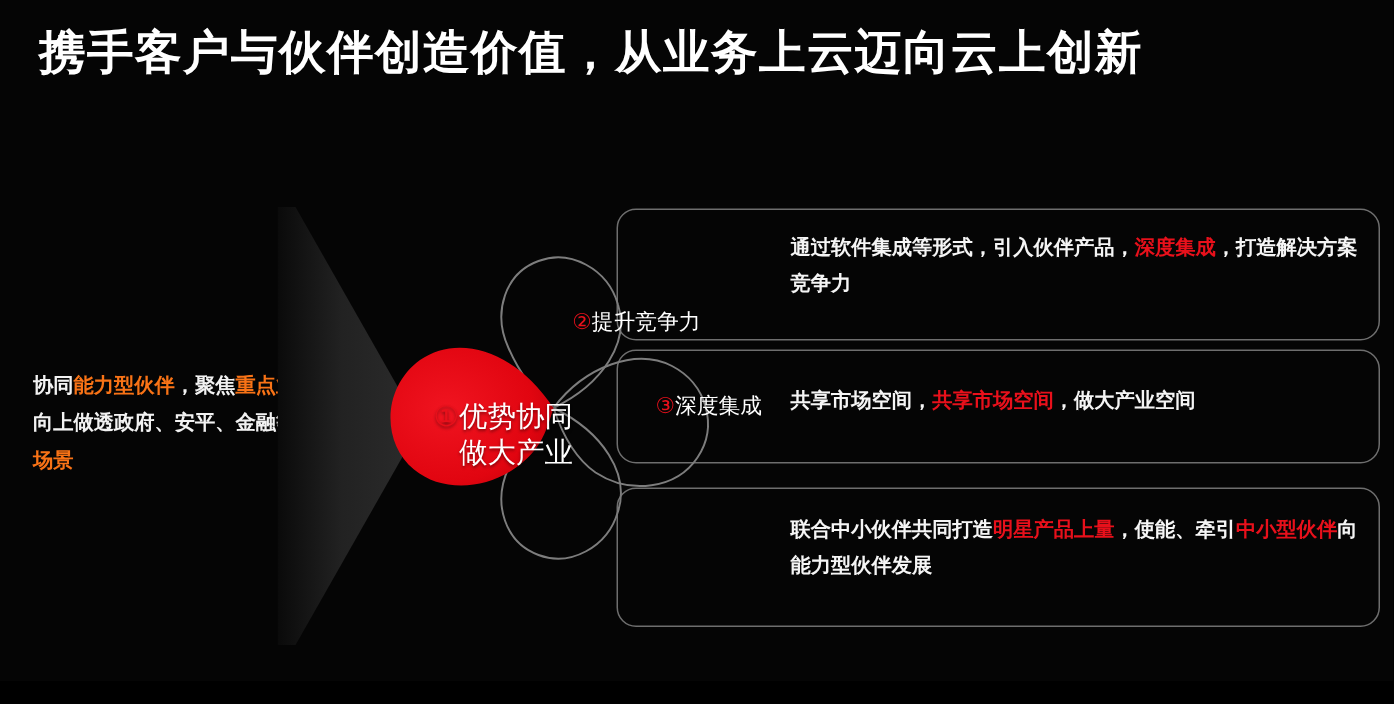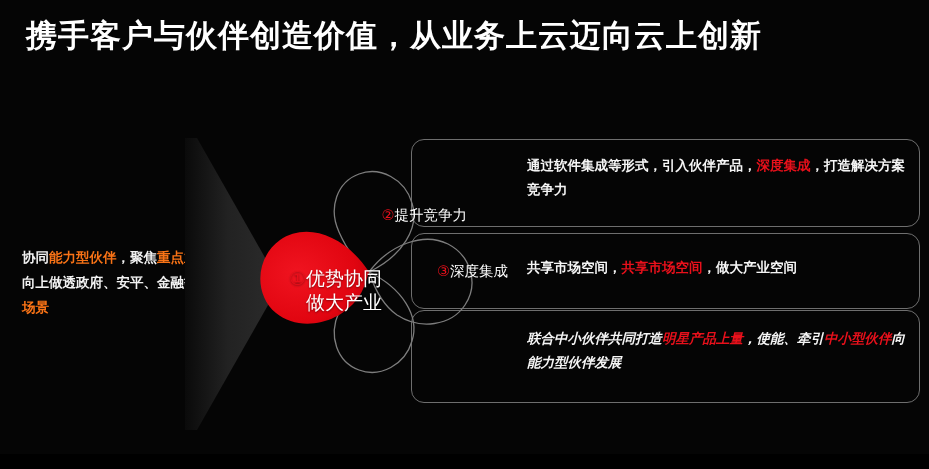--- a/index.html
+++ b/index.html
@@ -126,21 +126,21 @@
     font-weight: 600;
   }
   .info-box .hl { color: #e8101b; font-weight: 700; }
 
   #box-1 { left: 411px; top: 139px; width: 509px; height: 88px; padding-left: 12px; }
   #box-1 .box-text { top: 14px; }
 
   #box-2 { left: 411px; top: 233px; width: 509px; height: 76px; }
   #box-2 .box-text { top: 22px; }
 
-  #box-3 { left: 411px; top: 310px; width: 509px; height: 93px; font-style: italic; }
+  #box-3 { left: 411px; top: 325px; width: 509px; height: 93px; }
   #box-3 .box-text { top: 16px; }
 </style>
 </head>
 <body>
 
 <div id="slide">
 
   <div id="title">携手客户与伙伴创造价值，从业务上云迈向云上创新</div>
 
   <div id="left-text"><span>协同</span><span class="hl">能力型伙伴</span><span>，聚焦</span><span class="hl">重点业务</span><span>，向上做透政府、安平、金融等</span><span class="hl">行业场景</span></div>

